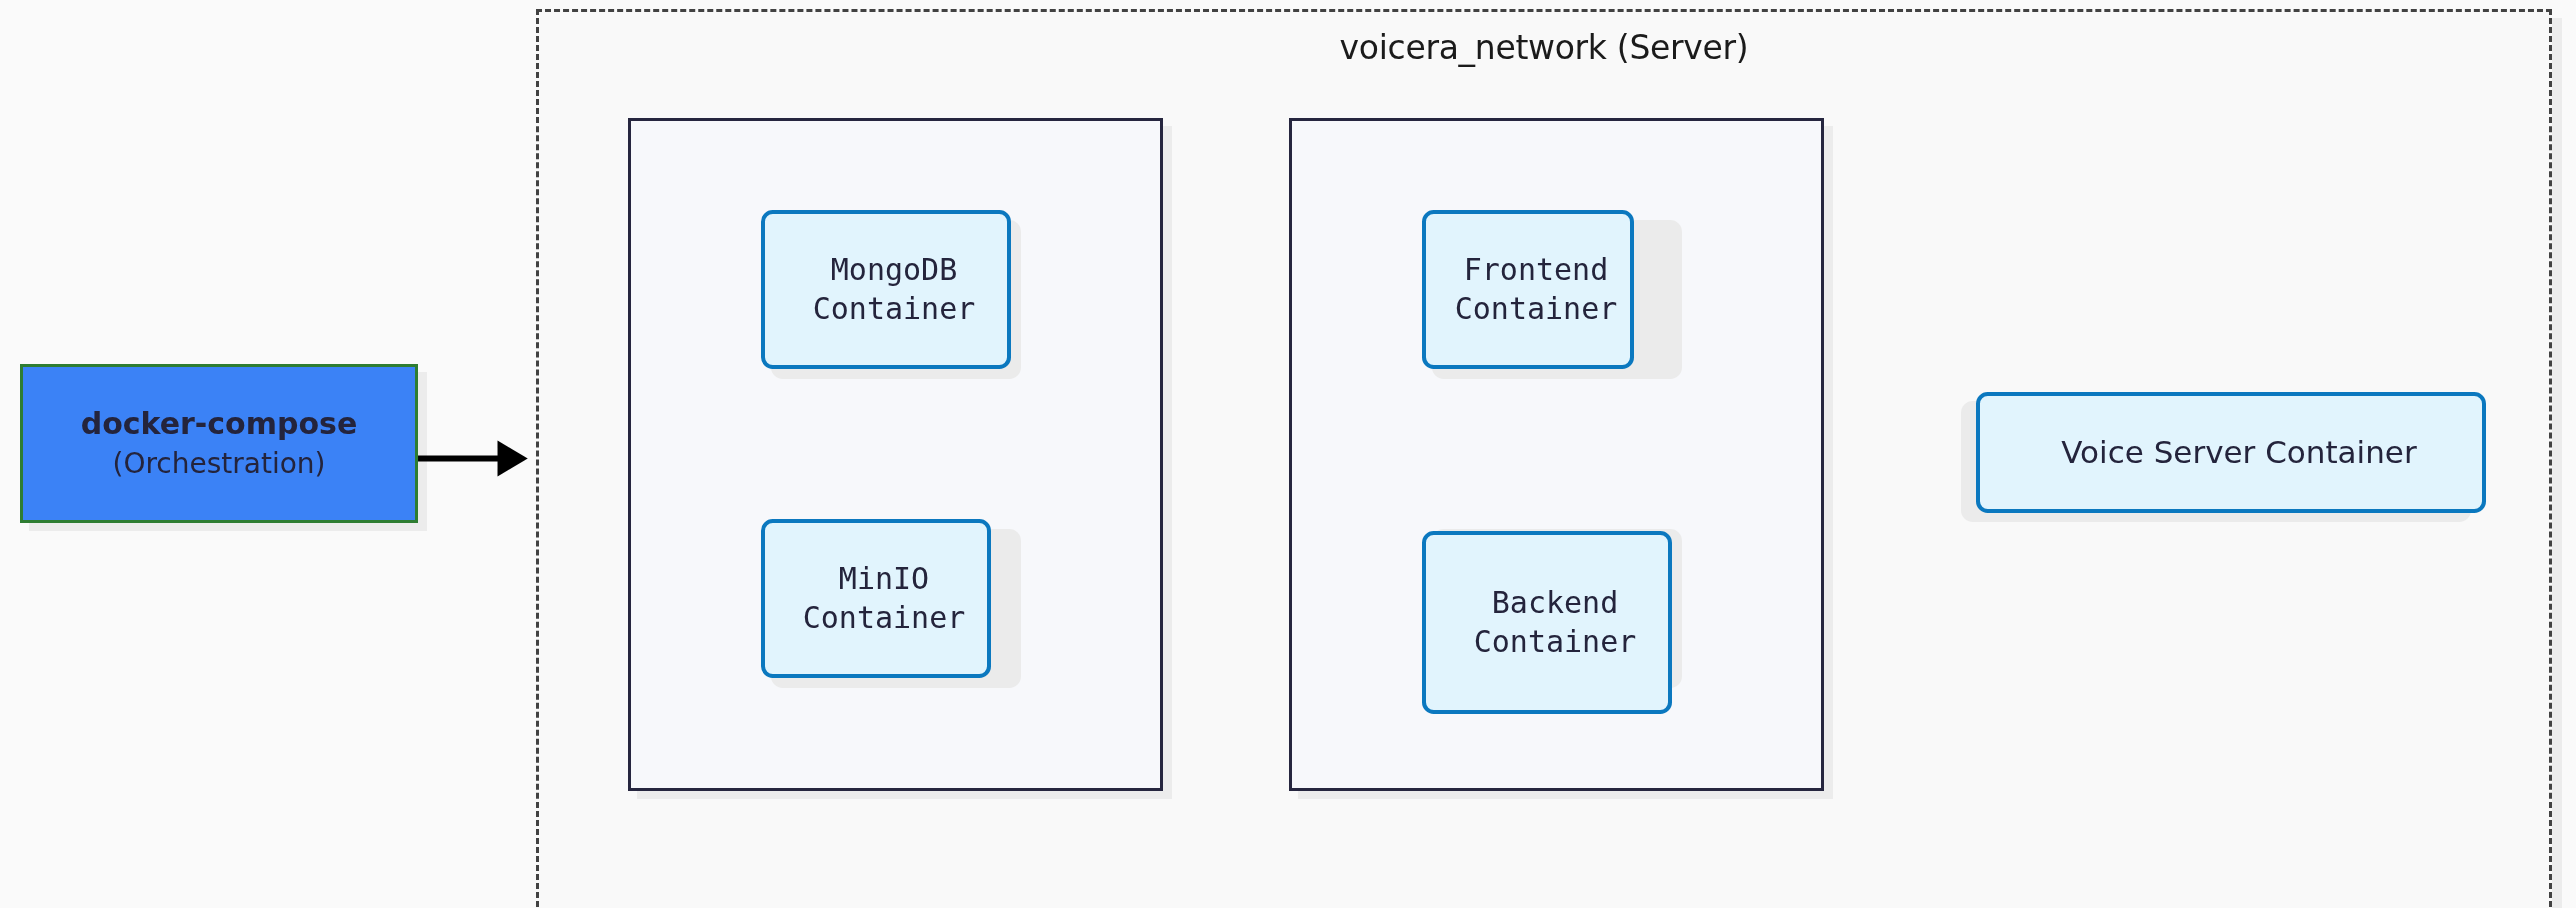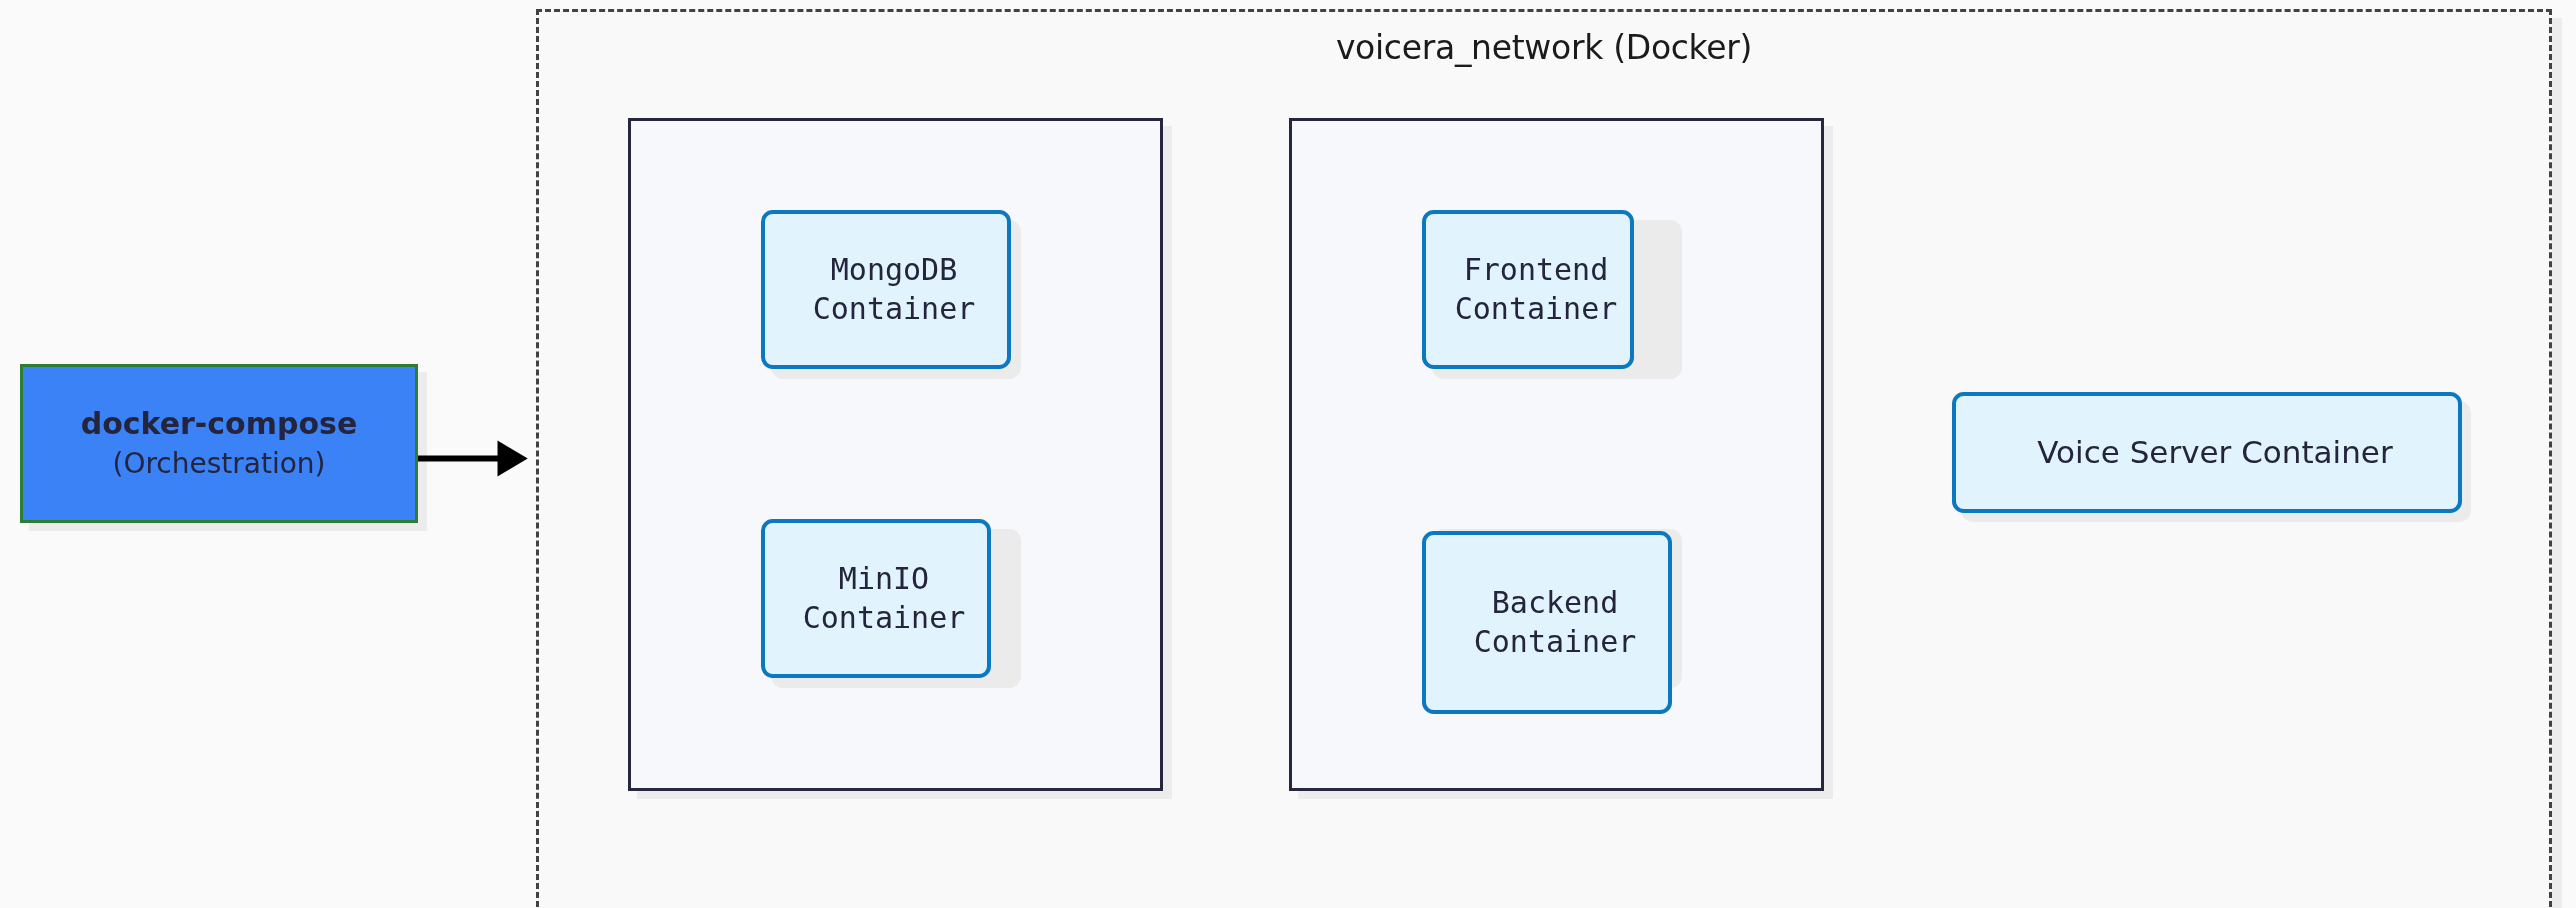--- a/index.html
+++ b/index.html
@@ -88,20 +88,21 @@
     font-size: 30px;
     line-height: 1.28;
     text-align: center;
   }
   .node-sans {
     font-family: "DejaVu Sans", sans-serif;
     font-size: 31px;
     line-height: 1.2;
     text-align: center;
     white-space: nowrap;
+    margin-left: 24px;
   }
 
   
   .orchestrator {
     position: absolute;
     left: 20px;
     top: 364px;
     width: 398px;
     height: 159px;
     box-sizing: border-box;
@@ -147,21 +148,21 @@
 </style>
 </head>
 <body>
 
 <div id="canvas">
 
   <div class="network-shadow"></div>
 
   <div class="network"></div>
 
-  <div class="network-title">voicera_network (Docker)</div>
+  <div class="network-title">voicera_network (Server)</div>
 
   <div class="group-shadow" style="left:637px; top:126px; width:535px; height:673px;"></div>
   <div class="group-box" style="left:628px; top:118px; width:535px; height:673px;"></div>
 
   <div class="node-shadow" style="left:771px; top:220px; width:250px; height:159px;"></div>
   <div class="node node-mono" style="left:761px; top:210px; width:250px; height:159px;">
     <span>MongoDB</span>
     <span>Container</span>
   </div>
 

